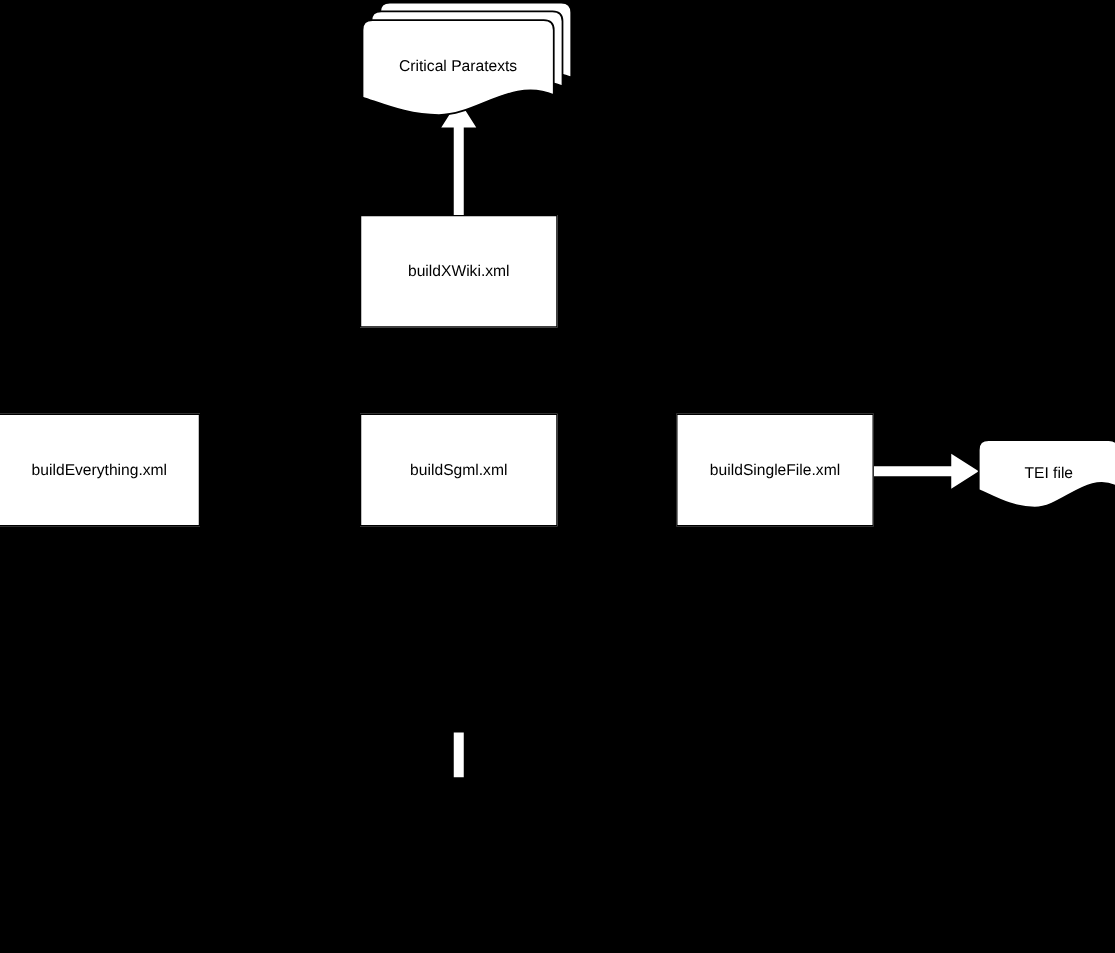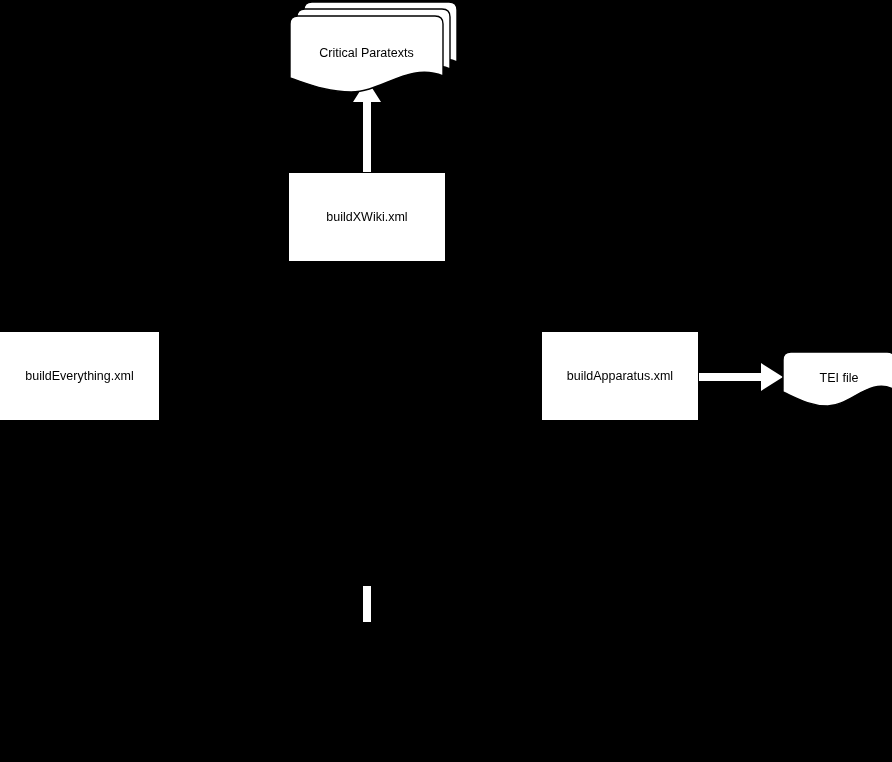--- a/index.html
+++ b/index.html
@@ -83,22 +83,25 @@
         <path d="M 0 8 Q 0 0 8 0 L 145 0 Q 153 0 153 8 L 153 60 C 119.34 46 91.8 76 61.2 76 C 36.72 76 18.36 68 0 62 Z" transform="translate(0,14)" fill="#ffffff" stroke="#000000" stroke-width="1.4" stroke-linejoin="round"></path>
       </svg>
       <span class="node-label" style="left: 0px; width: 153px; top: 44px;">Critical Paratexts</span>
     </div>
     <div class="node rect-node" style="left: 288px; top: 172px; width: 158px; height: 90px;">
       <span class="node-label">buildXWiki.xml</span>
     </div>
     <div class="node rect-node" style="left: -1px; top: 331px; width: 161px; height: 90px;">
       <span class="node-label">buildEverything.xml</span>
     </div>
+    <div class="node rect-node" style="left: 288px; top: 331px; width: 158px; height: 90px;">
+      <span class="node-label">buildSgml.xml</span>
+    </div>
     <div class="node rect-node" style="left: 541px; top: 331px; width: 158px; height: 90px;">
-      <span class="node-label">buildApparatus.xml</span>
+      <span class="node-label">buildSingleFile.xml</span>
     </div>
     <div class="node doc-node" style="left: 783px; top: 352px; width: 112px; height: 54px;">
       <svg class="shape-svg" width="112" height="54" viewBox="0 0 112 54">
         <path d="M 0 8 Q 0 0 8 0 L 104 0 Q 112 0 112 8 L 112 38 C 87.36 24 67.2 54 44.800000000000004 54 C 26.88 54 13.44 46 0 40 Z" transform="translate(0,0)" fill="#ffffff" stroke="#000000" stroke-width="1.4" stroke-linejoin="round"></path>
       </svg>
       <span class="node-label" style="left: 0px; width: 112px; top: 19px;">TEI file</span>
     </div>
     <div class="node doc-node" style="left: 290px; top: 685px; width: 167px; height: 90px;">
       <svg class="shape-svg" width="167" height="90" viewBox="0 0 167 90">
         <path d="M 0 8 Q 0 0 8 0 L 145 0 Q 153 0 153 8 L 153 60 C 119.34 46 91.8 76 61.2 76 C 36.72 76 18.36 68 0 62 Z" transform="translate(14,0)" fill="#ffffff" stroke="#000000" stroke-width="1.4" stroke-linejoin="round"></path>

